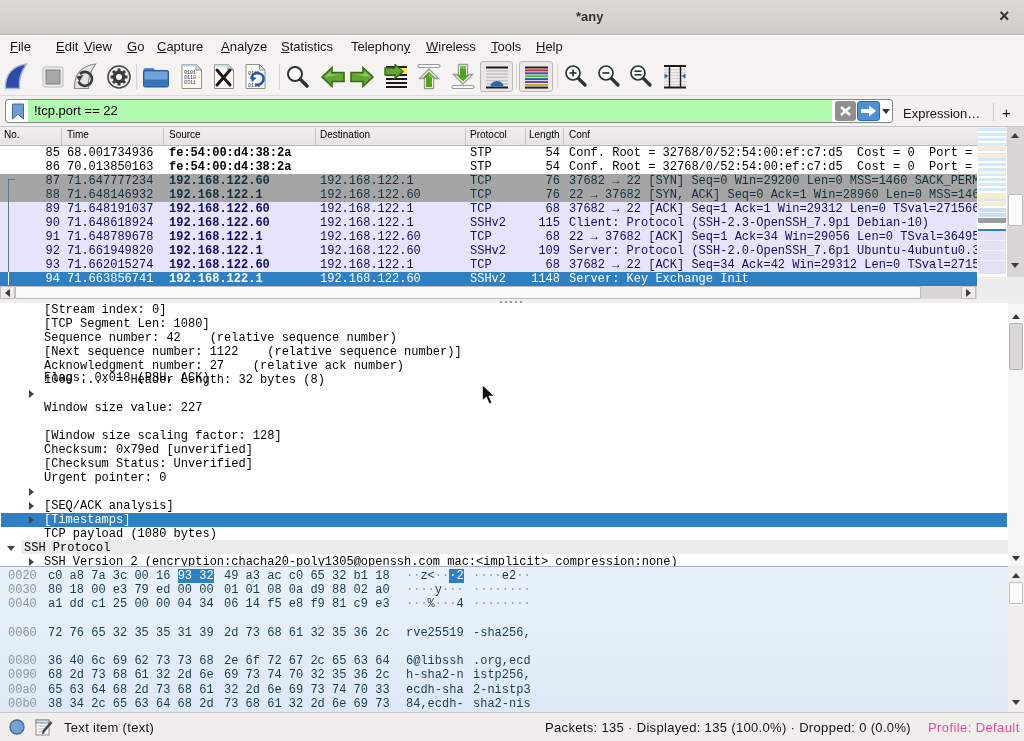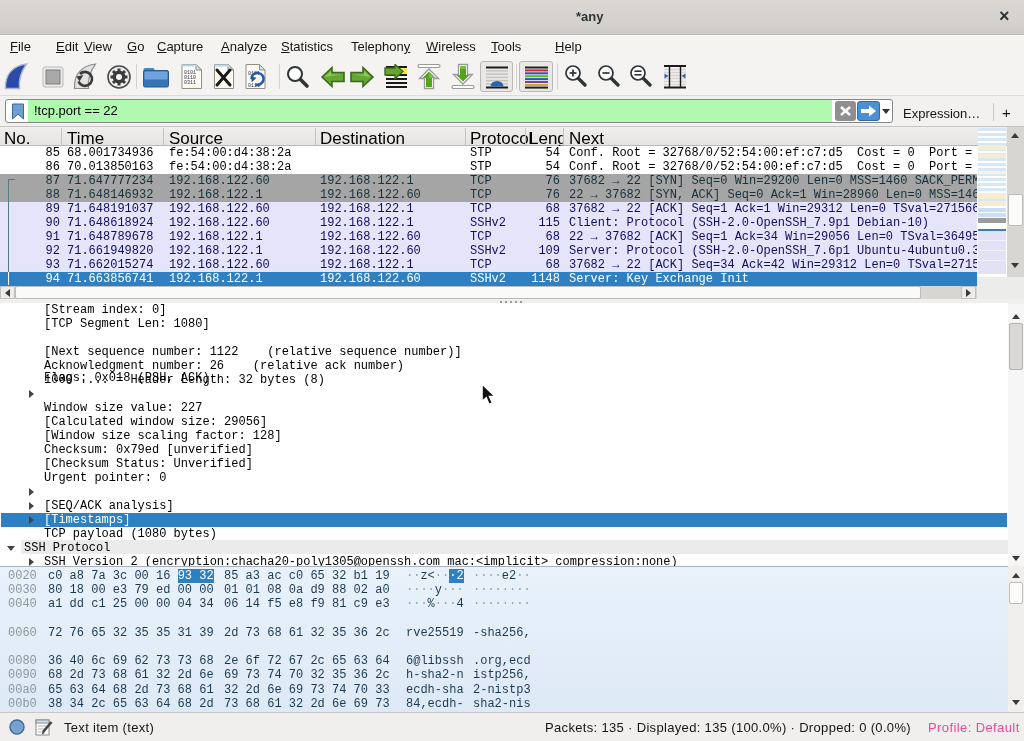--- a/index.html
+++ b/index.html
@@ -28,27 +28,27 @@
 #fgreen { left:28px; top:4px; width:804px; height:22px; background:#affaaf; }
 #ftext { left:34px; top:7px; font-size:13px; color:#000; }
 #fx { left:835px; top:5px; width:21px; height:20px; background:#8f8f8f; border-radius:3px; }
 #fgo { left:857px; top:5px; width:23px; height:20px; background:#4a90d2; border-radius:3px; border:1px solid #2f6bab;}
 #fexpr { left:903px; top:10px; font-size:13px; color:#161616; }
 #fsep { left:993px; top:7px; width:1px; height:18px; background:#c9c8c6; }
 #fplus { left:1002px; top:8px; font-size:15px; color:#161616; }
 
 
 #plheader { left:0; top:127px; width:1024px; height:19px; background:linear-gradient(180deg,#f0efee,#e5e4e2); border-bottom:1px solid #b8b7b5; }
-.hcol { position:absolute; top:2px; font-size:17px; color:#000; }
+.hcol { position:absolute; top:2px; font-size:10px; color:#000; }
 .hdiv { position:absolute; top:1px; width:1px; height:17px; background:#c4c3c1; }
 #plrows { left:0; top:146px; width:977px; height:140px; overflow:hidden; background:#be185d; }
 .prow { position:absolute; left:0; width:977px; height:14px; font-family:"Liberation Mono",monospace; font-size:12px; line-height:14px; white-space:pre; overflow:hidden; }
 .cNo { position:absolute; left:0px; width:60px; text-align:right; }
 .cTime { position:absolute; left:67px; }
-.cSrc { position:absolute; left:169px; }
+.cSrc { position:absolute; left:169px;font-weight:bold; }
 .cDst { position:absolute; left:320px; }
 .cProto { position:absolute; left:470px; }
 .cLen { position:absolute; left:500px; width:60px; text-align:right; }
 .cInfo { position:absolute; left:569px; width:408px; overflow:hidden; white-space:pre; }
 .rowwhite { background:#fff; color:#000; }
 .rowgray { background:#a5a5a5; color:#15323c; }
 .rowlav { background:#e6e4fb; color:#0e0e60; }
 .rowsel { background:#2e80c2; color:#fff; }
 
 
@@ -101,21 +101,21 @@
   <span class="mi" style="left:10px"><u>F</u>ile</span>
   <span class="mi" style="left:56px"><u>E</u>dit</span>
   <span class="mi" style="left:84px"><u>V</u>iew</span>
   <span class="mi" style="left:127px"><u>G</u>o</span>
   <span class="mi" style="left:157px"><u>C</u>apture</span>
   <span class="mi" style="left:221px"><u>A</u>nalyze</span>
   <span class="mi" style="left:281px"><u>S</u>tatistics</span>
   <span class="mi" style="left:351px">Telephon<u>y</u></span>
   <span class="mi" style="left:426px"><u>W</u>ireless</span>
   <span class="mi" style="left:491px"><u>T</u>ools</span>
-  <span class="mi" style="left:555px"><u>H</u>elp</span>
+  <span class="mi" style="left:536px"><u>H</u>elp</span>
 </div>
 
 <div class="abs" id="toolbar">
   <div class="tsep" style="left:136px"></div>
   <div class="tsep" style="left:279px"></div>
   <div class="tsep" style="left:516px"></div>
   <div class="tsep" style="left:557px"></div>
 
   <svg class="abs" style="left:3px;top:5px" width="26" height="27" viewBox="0 0 26 27">
     <path d="M2.5 25.5 C2 12 9 3 23.5 1 C17.5 9.5 15.5 17.5 16.5 25.5 Z" fill="#2c4ba8" stroke="#aab4d4" stroke-width="1.4"></path>
@@ -301,36 +301,36 @@
   <div class="abs" id="fplus">+</div>
 </div>
 
 <div class="abs" id="plheader">
   <span class="hcol" style="left:4px">No.</span>
   <span class="hcol" style="left:67px">Time</span>
   <span class="hcol" style="left:169px">Source</span>
   <span class="hcol" style="left:320px">Destination</span>
   <span class="hcol" style="left:470px">Protocol</span>
   <span class="hcol" style="left:529px;width:34px;overflow:hidden;display:inline-block;white-space:nowrap">Length</span>
-  <span class="hcol" style="left:569px">Next</span>
+  <span class="hcol" style="left:569px">Conf</span>
   <div class="hdiv" style="left:61px"></div>
   <div class="hdiv" style="left:163px"></div>
   <div class="hdiv" style="left:315px"></div>
   <div class="hdiv" style="left:465px"></div>
   <div class="hdiv" style="left:525px"></div>
   <div class="hdiv" style="left:563px"></div>
 </div>
 
 <div class="abs" id="plrows">
   <div class="prow rowwhite" style="top:0px"><span class="cNo">85</span><span class="cTime">68.001734936</span><span class="cSrc">fe:54:00:d4:38:2a</span><span class="cProto">STP</span><span class="cLen">54</span><span class="cInfo">Conf. Root = 32768/0/52:54:00:ef:c7:d5  Cost = 0  Port = 0x8005</span></div>
   <div class="prow rowwhite" style="top:14px"><span class="cNo">86</span><span class="cTime">70.013850163</span><span class="cSrc">fe:54:00:d4:38:2a</span><span class="cProto">STP</span><span class="cLen">54</span><span class="cInfo">Conf. Root = 32768/0/52:54:00:ef:c7:d5  Cost = 0  Port = 0x8005</span></div>
   <div class="prow rowgray" style="top:28px"><span class="cNo">87</span><span class="cTime">71.647777234</span><span class="cSrc">192.168.122.60</span><span class="cDst">192.168.122.1</span><span class="cProto">TCP</span><span class="cLen">76</span><span class="cInfo">37682 → 22 [SYN] Seq=0 Win=29200 Len=0 MSS=1460 SACK_PERM=1 TSval=2715</span></div>
   <div class="prow rowgray" style="top:42px"><span class="cNo">88</span><span class="cTime">71.648146932</span><span class="cSrc">192.168.122.1</span><span class="cDst">192.168.122.60</span><span class="cProto">TCP</span><span class="cLen">76</span><span class="cInfo">22 → 37682 [SYN, ACK] Seq=0 Ack=1 Win=28960 Len=0 MSS=1460 SACK_PERM=1</span></div>
   <div class="prow rowlav" style="top:56px"><span class="cNo">89</span><span class="cTime">71.648191037</span><span class="cSrc">192.168.122.60</span><span class="cDst">192.168.122.1</span><span class="cProto">TCP</span><span class="cLen">68</span><span class="cInfo">37682 → 22 [ACK] Seq=1 Ack=1 Win=29312 Len=0 TSval=2715669 TSecr=364953</span></div>
-  <div class="prow rowlav" style="top:70px"><span class="cNo">90</span><span class="cTime">71.648618924</span><span class="cSrc">192.168.122.60</span><span class="cDst">192.168.122.1</span><span class="cProto">SSHv2</span><span class="cLen">115</span><span class="cInfo">Client: Protocol (SSH-2.0-OpenSSH_7.9p1 Debian-10)</span></div>
+  <div class="prow rowlav" style="top:70px"><span class="cNo">90</span><span class="cTime">71.648618924</span><span class="cSrc">192.168.122.60</span><span class="cDst">192.168.122.1</span><span class="cProto">SSHv2</span><span class="cLen">115</span><span class="cInfo">Client: Protocol (SSH-2.3-OpenSSH_7.9p1 Debian-10)</span></div>
   <div class="prow rowlav" style="top:84px"><span class="cNo">91</span><span class="cTime">71.648789678</span><span class="cSrc">192.168.122.1</span><span class="cDst">192.168.122.60</span><span class="cProto">TCP</span><span class="cLen">68</span><span class="cInfo">22 → 37682 [ACK] Seq=1 Ack=34 Win=29056 Len=0 TSval=36495398 TSecr=2715</span></div>
   <div class="prow rowlav" style="top:98px"><span class="cNo">92</span><span class="cTime">71.661949820</span><span class="cSrc">192.168.122.1</span><span class="cDst">192.168.122.60</span><span class="cProto">SSHv2</span><span class="cLen">109</span><span class="cInfo">Server: Protocol (SSH-2.0-OpenSSH_7.6p1 Ubuntu-4ubuntu0.3)</span></div>
   <div class="prow rowlav" style="top:112px"><span class="cNo">93</span><span class="cTime">71.662015274</span><span class="cSrc">192.168.122.60</span><span class="cDst">192.168.122.1</span><span class="cProto">TCP</span><span class="cLen">68</span><span class="cInfo">37682 → 22 [ACK] Seq=34 Ack=42 Win=29312 Len=0 TSval=2715683 TSecr=3649</span></div>
   <div class="prow rowsel" style="top:126px"><span class="cNo">94</span><span class="cTime">71.663856741</span><span class="cSrc">192.168.122.1</span><span class="cDst">192.168.122.60</span><span class="cProto">SSHv2</span><span class="cLen">1148</span><span class="cInfo">Server: Key Exchange Init</span></div>
   <div class="abs" style="left:8px;top:33px;width:1px;height:93px;background:#5a7a85"></div>
   <div class="abs" style="left:8px;top:33px;width:7px;height:1px;background:#5a7a85"></div>
   <div class="abs" style="left:8px;top:126px;width:1px;height:13px;background:#fff"></div>
 </div>
 
 <div class="abs" id="minimap">
@@ -365,26 +365,26 @@
 </div>
 <div class="abs" id="splitter1">
     <div class="abs" style="left:500px;top:2px;width:24px;height:2px;background:repeating-linear-gradient(90deg,#9a9a9a 0 2px,transparent 2px 5px)"></div>
   </div>
 
 <div class="abs" id="details">
   <div class="abs" id="dsel"></div>
   <div class="abs" id="dgray"></div>
   <div class="dline" style="top:0px">[Stream index: 0]</div>
   <div class="dline" style="top:14px">[TCP Segment Len: 1080]</div>
+  <div class="dline" style="top:28px">Sequence number: 42    (relative sequence number)</div>
   <div class="dline" style="top:42px">[Next sequence number: 1122    (relative sequence number)]</div>
-  <div class="dline" style="top:56px">Acknowledgment number: 26    (relative ack number)</div>
+  <div class="dline" style="top:56px">Acknowledgment number: 27    (relative ack number)</div>
   <div class="dline" style="top:70px">1000 .... = Header Length: 32 bytes (8)</div>
   <div class="dline" style="top:68px">Flags: 0x018 (PSH, ACK)</div>
   <div class="dline" style="top:98px">Window size value: 227</div>
-  <div class="dline" style="top:112px">[Calculated window size: 29056]</div>
   <div class="dline" style="top:126px">[Window size scaling factor: 128]</div>
   <div class="dline" style="top:140px">Checksum: 0x79ed [unverified]</div>
   <div class="dline" style="top:154px">[Checksum Status: Unverified]</div>
   <div class="dline" style="top:168px">Urgent pointer: 0</div>
   <div class="dline" style="top:196px">[SEQ/ACK analysis]</div>
   <div class="dline" style="top:210px;color:#fff">[Timestamps]</div>
   <div class="dline" style="top:224px">TCP payload (1080 bytes)</div>
   <div class="dline" style="top:238px;left:24px">SSH Protocol</div>
   <div class="dline" style="top:252px">SSH Version 2 (encryption:chacha20-poly1305@openssh.com mac:&lt;implicit&gt; compression:none)</div>
   <div class="tri triR" style="left:29px;top:87px"></div>
@@ -394,21 +394,21 @@
   <div class="tri triR" style="left:29px;top:255px"></div>
   <div class="tri triD" style="left:7px;top:243px"></div>
 </div>
 <div class="abs" id="dvscroll">
   <div class="abs tri triU" style="left:4px;top:10px"></div>
   <div class="abs" style="left:1px;top:19px;width:14px;height:47px;background:#d9d8d6;border:1px solid #b5b4b2;border-radius:2px"></div>
   <div class="abs tri triD2" style="left:4px;top:252px"></div>
 </div>
 
 <div class="abs" id="hexpane">
-  <div class="hrow" style="top:2px"><span class="hoff">0020</span><span class="hg1">c0 a8 7a 3c 00 16 <span class="hl">93 32</span></span><span class="hg2">85 a3 ac c0 65 32 b1 19</span><span class="ha1"><span class="dim">··</span>z&lt;<span class="dim">··</span><span class="hl">·2</span></span><span class="ha2"><span class="dim">····</span>e2<span class="dim">··</span></span></div>
+  <div class="hrow" style="top:2px"><span class="hoff">0020</span><span class="hg1">c0 a8 7a 3c 00 16 <span class="hl">93 32</span></span><span class="hg2">49 a3 ac c0 65 32 b1 18</span><span class="ha1"><span class="dim">··</span>z&lt;<span class="dim">··</span><span class="hl">·2</span></span><span class="ha2"><span class="dim">····</span>e2<span class="dim">··</span></span></div>
   <div class="hrow" style="top:16px"><span class="hoff">0030</span><span class="hg1">80 18 00 e3 79 ed 00 00</span><span class="hg2">01 01 08 0a d9 88 02 a0</span><span class="ha1"><span class="dim">····</span>y<span class="dim">···</span></span><span class="ha2"><span class="dim">········</span></span></div>
   <div class="hrow" style="top:30px"><span class="hoff">0040</span><span class="hg1">a1 dd c1 25 00 00 04 34</span><span class="hg2">06 14 f5 e8 f9 81 c9 e3</span><span class="ha1"><span class="dim">···</span>%<span class="dim">···</span>4</span><span class="ha2"><span class="dim">········</span></span></div>
   <div class="hrow" style="top:59px"><span class="hoff">0060</span><span class="hg1">72 76 65 32 35 35 31 39</span><span class="hg2">2d 73 68 61 32 35 36 2c</span><span class="ha1">rve25519</span><span class="ha2">-sha256,</span></div>
   <div class="hrow" style="top:87px"><span class="hoff">0080</span><span class="hg1">36 40 6c 69 62 73 73 68</span><span class="hg2">2e 6f 72 67 2c 65 63 64</span><span class="ha1">6@libssh</span><span class="ha2">.org,ecd</span></div>
   <div class="hrow" style="top:101px"><span class="hoff">0090</span><span class="hg1">68 2d 73 68 61 32 2d 6e</span><span class="hg2">69 73 74 70 32 35 36 2c</span><span class="ha1">h-sha2-n</span><span class="ha2">istp256,</span></div>
   <div class="hrow" style="top:116px"><span class="hoff">00a0</span><span class="hg1">65 63 64 68 2d 73 68 61</span><span class="hg2">32 2d 6e 69 73 74 70 33</span><span class="ha1">ecdh-sha</span><span class="ha2">2-nistp3</span></div>
   <div class="hrow" style="top:130px"><span class="hoff">00b0</span><span class="hg1">38 34 2c 65 63 64 68 2d</span><span class="hg2">73 68 61 32 2d 6e 69 73</span><span class="ha1">84,ecdh-</span><span class="ha2">sha2-nis</span></div>
 </div>
 <div class="abs" id="hvscroll">
   <div class="abs tri triU" style="left:4px;top:7px"></div>

